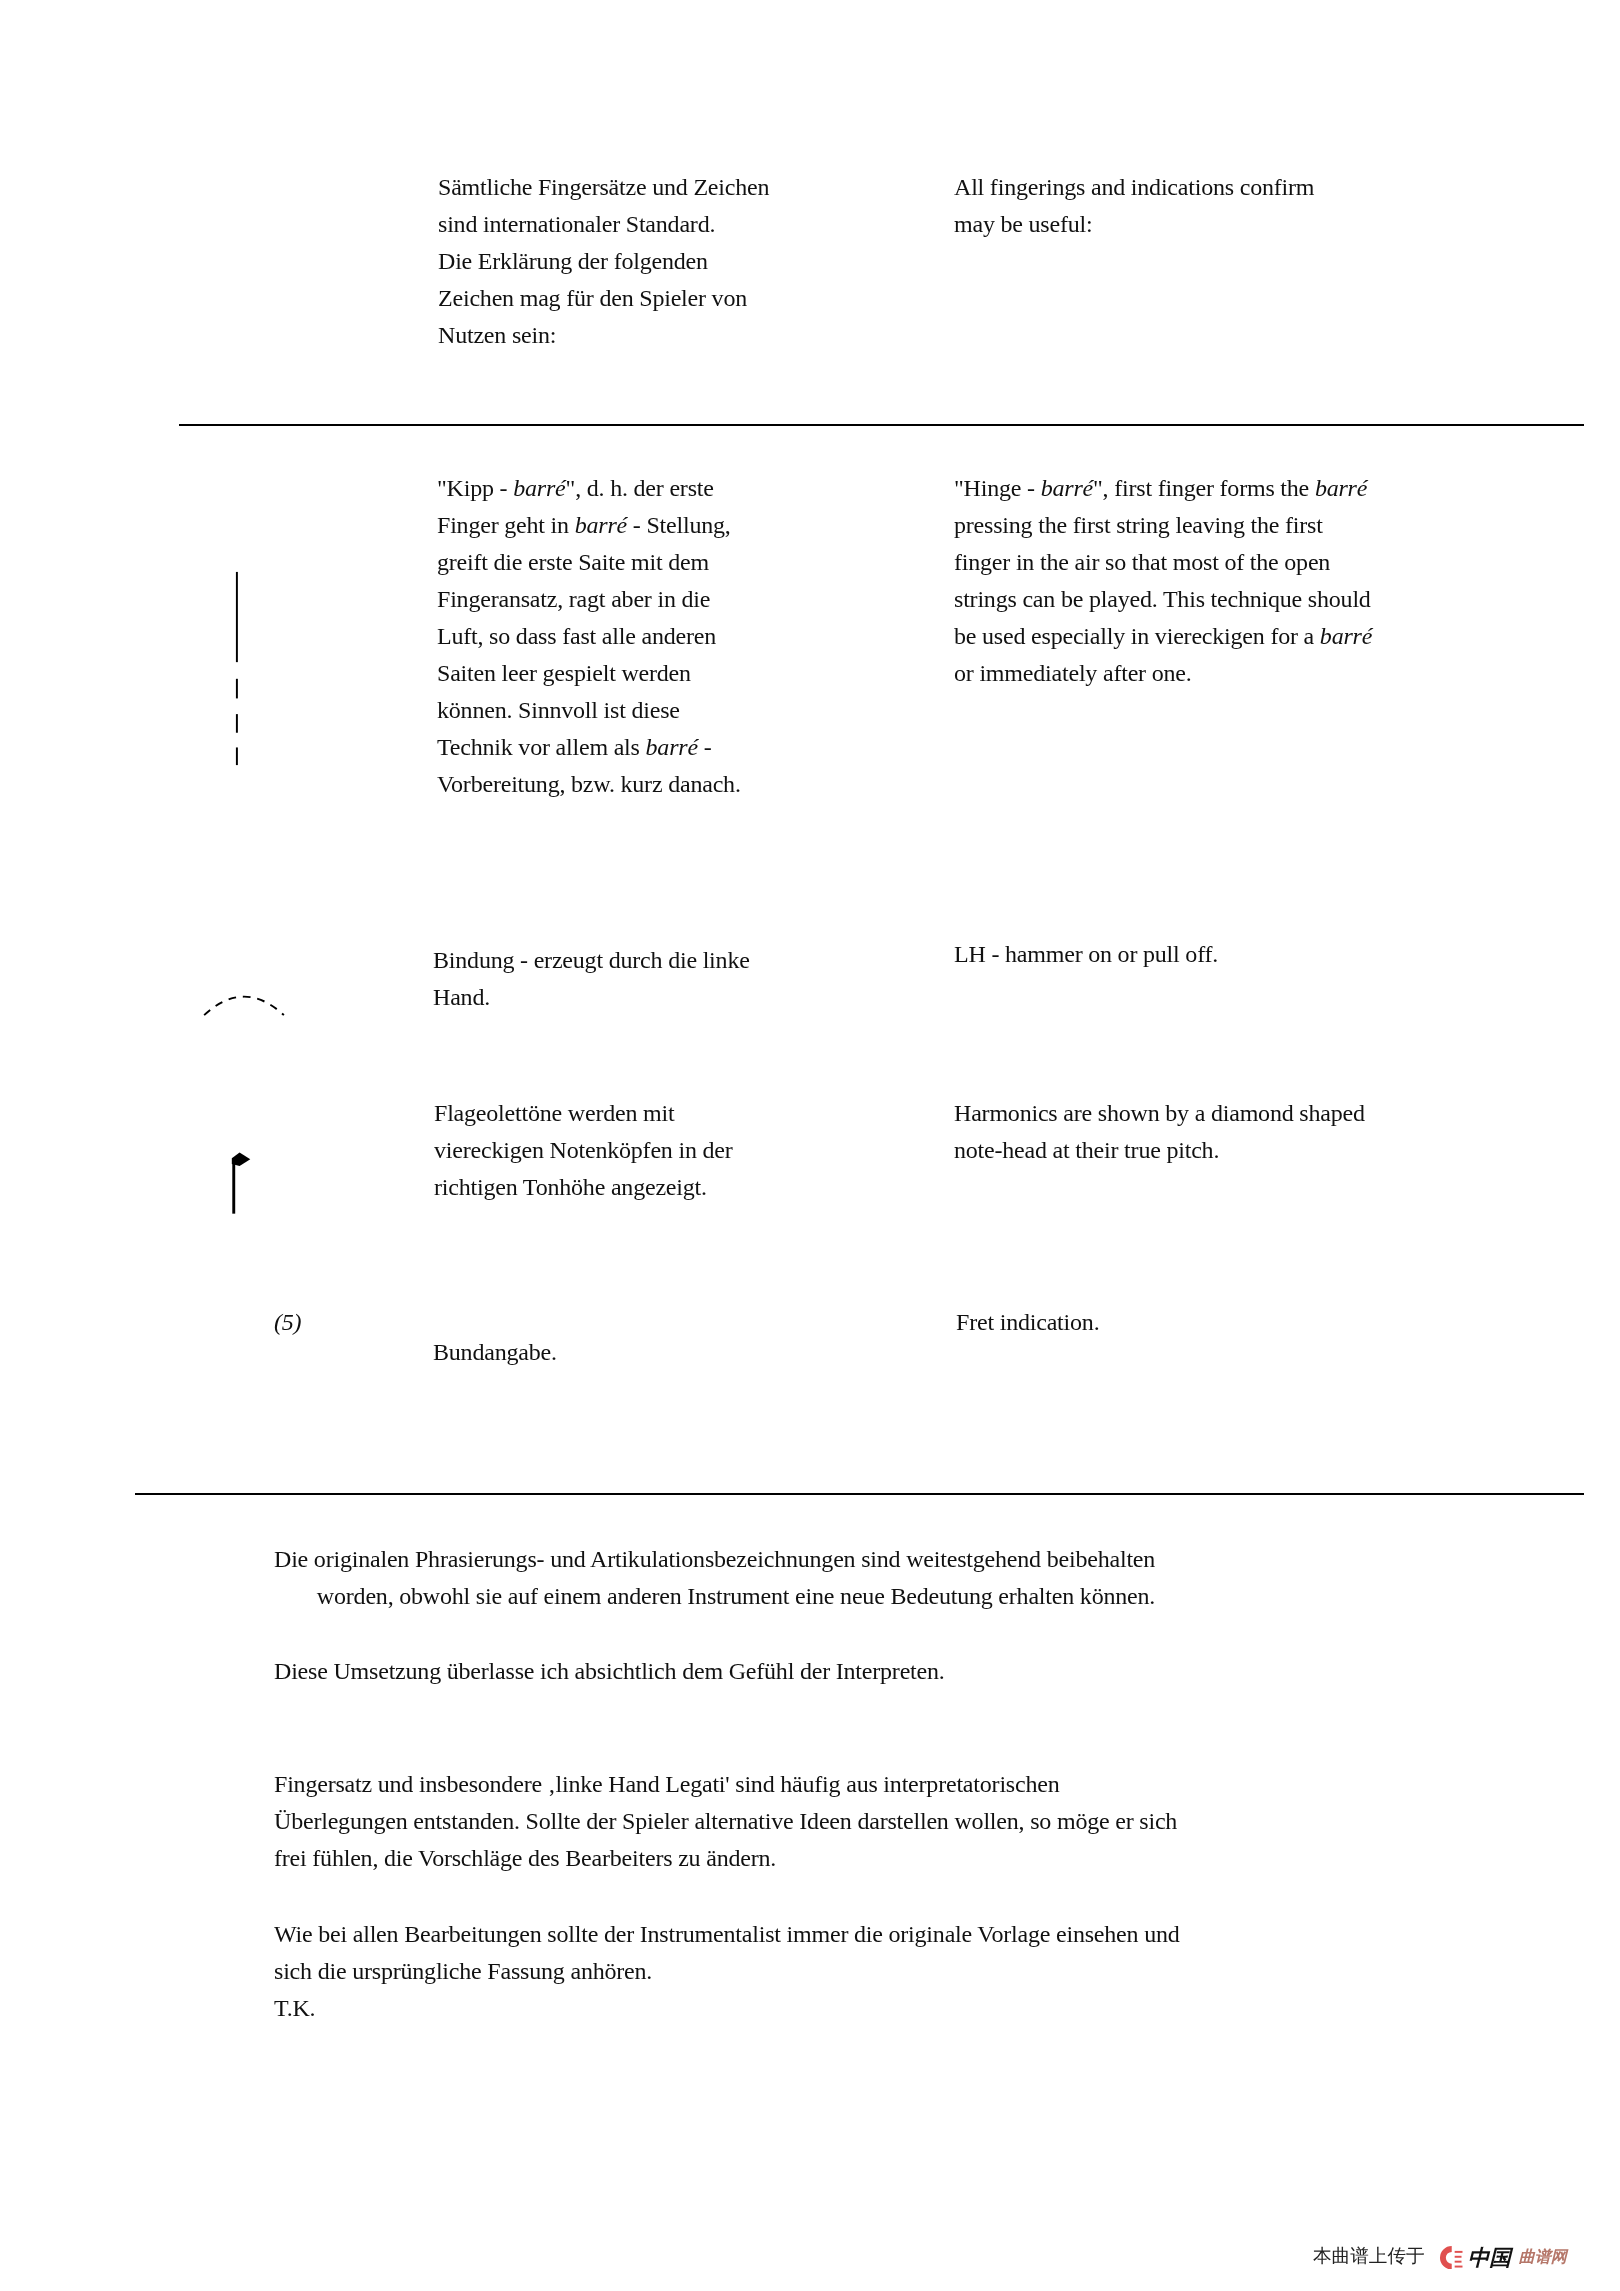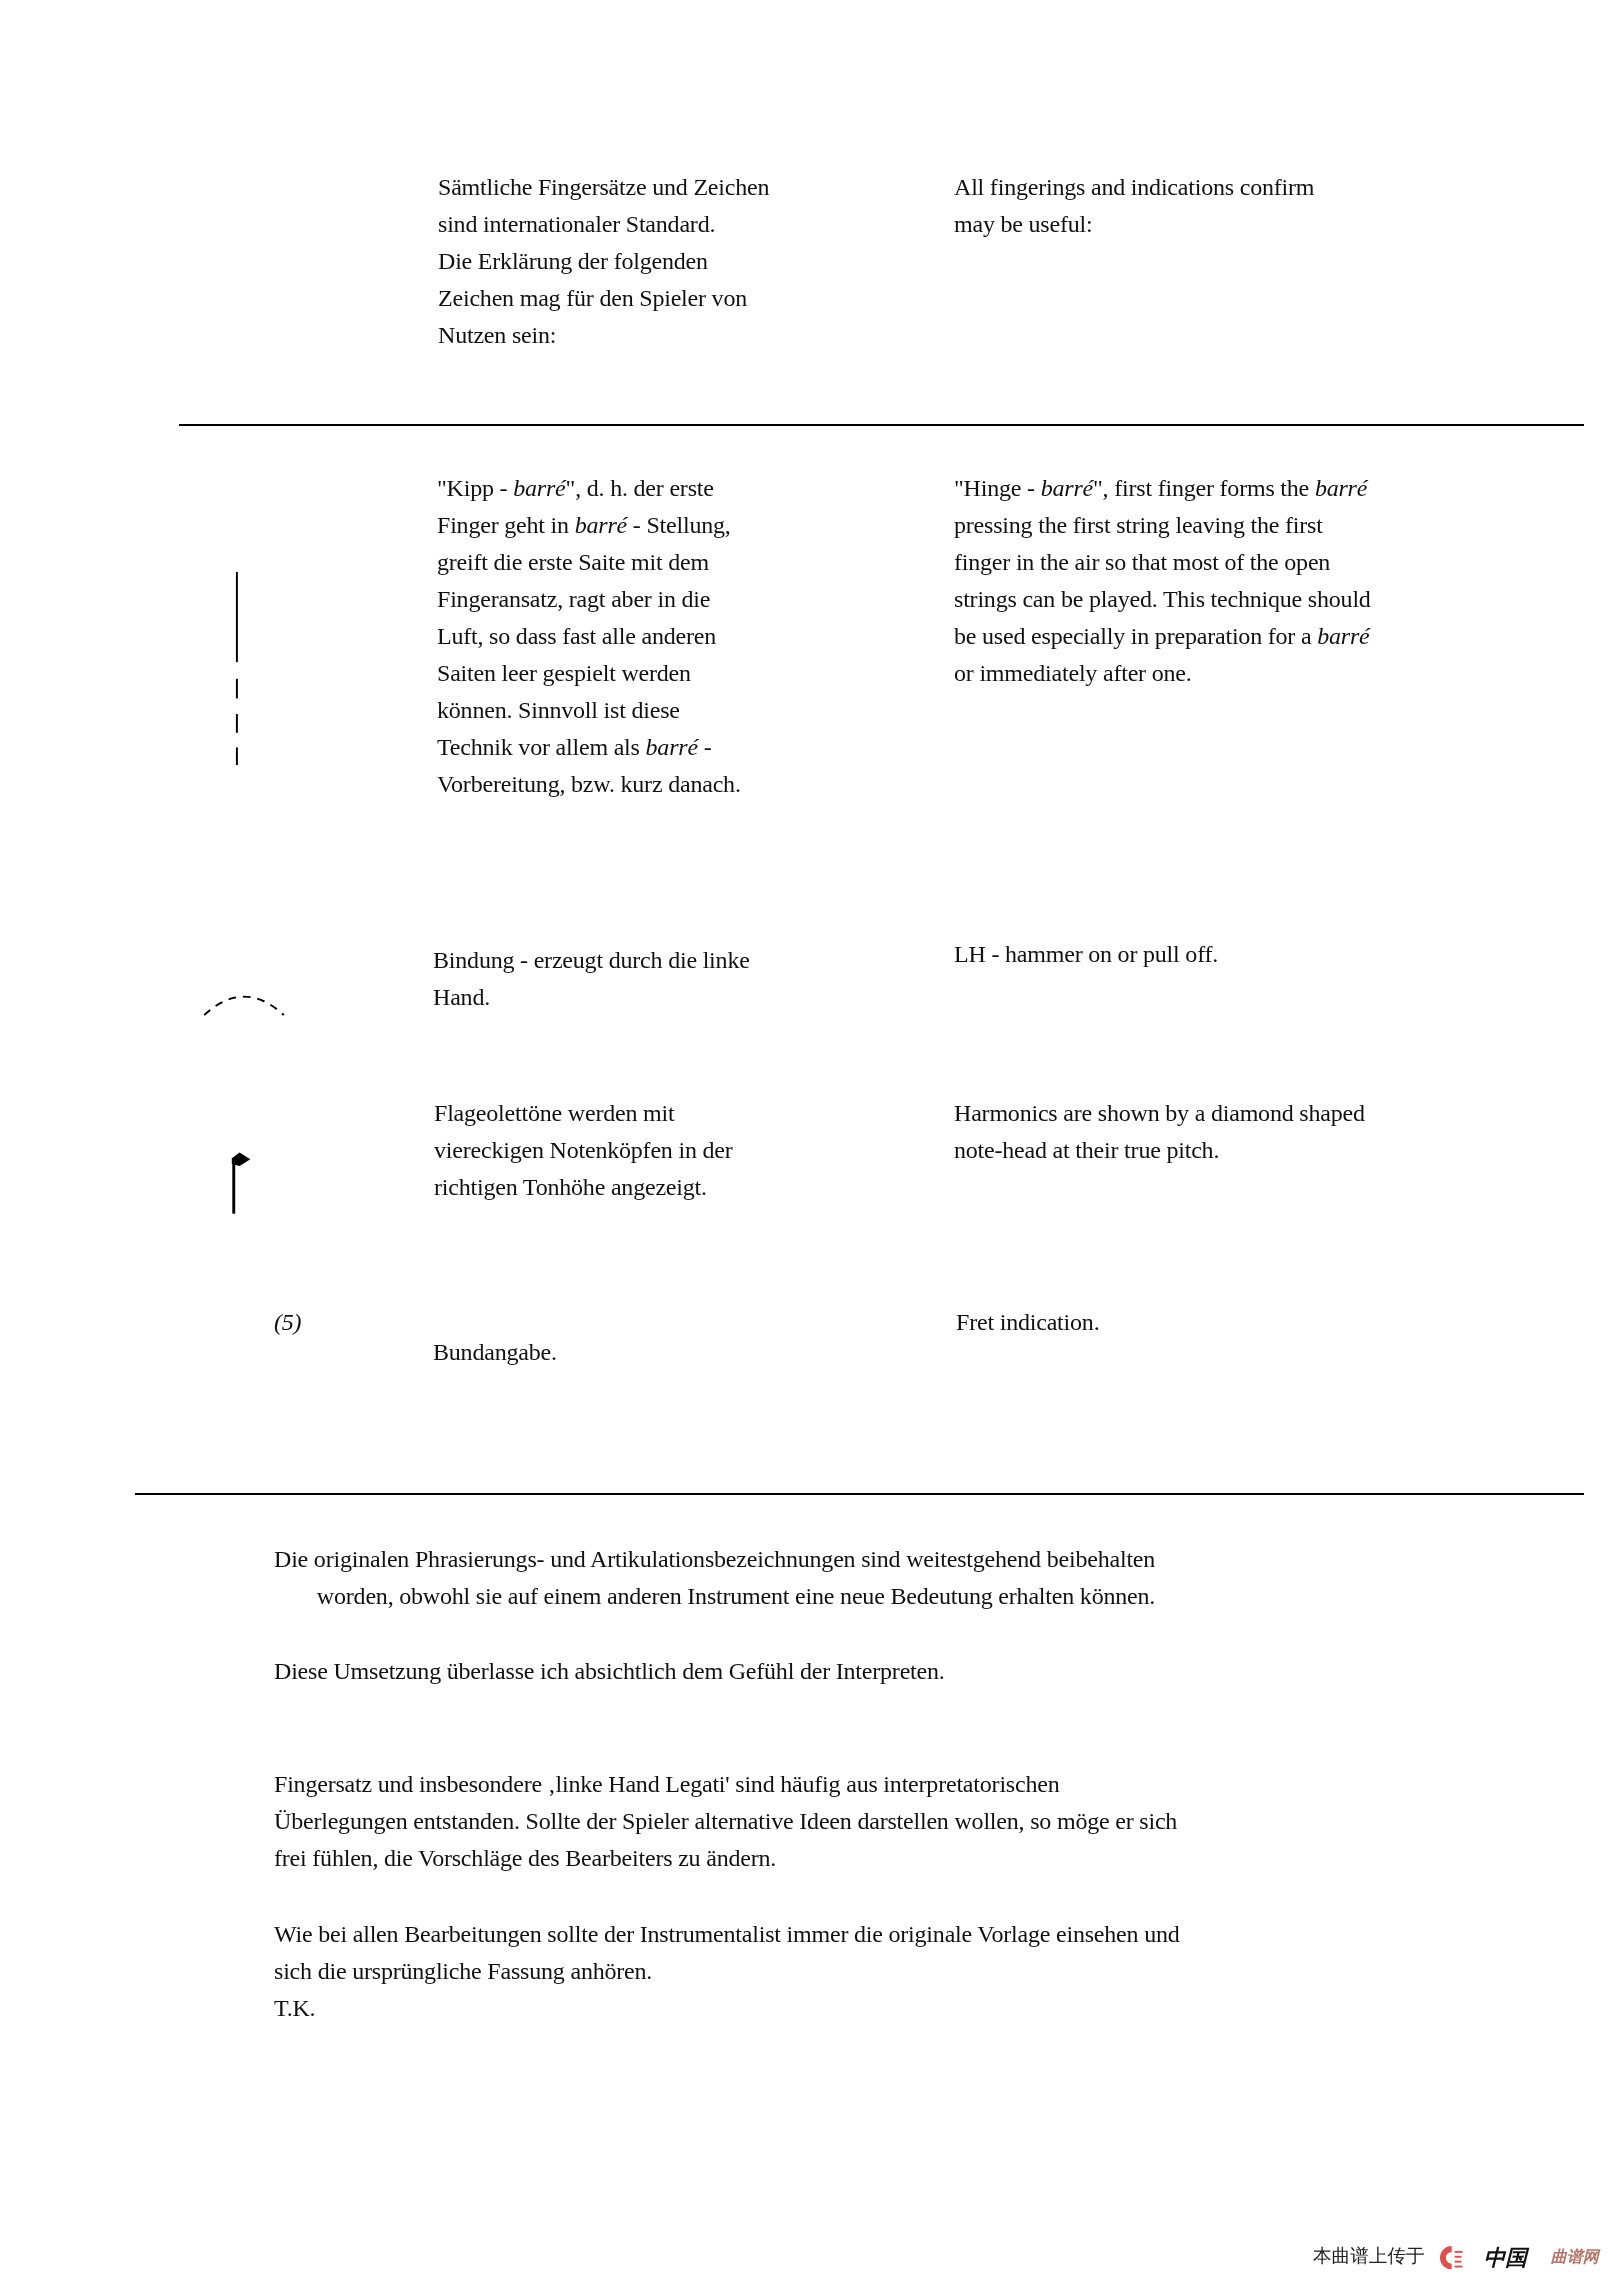--- a/index.html
+++ b/index.html
@@ -5,21 +5,21 @@
     html, body { margin: 0; padding: 0; background: #ffffff; }
     body { width: 1620px; height: 2292px; position: relative; overflow: hidden;
            font-family: "Liberation Serif", "DejaVu Serif", serif; color: #111; }
     .page { position: absolute; left: 0; top: 0; width: 1620px; height: 2292px; background: #fff; }
     .block { position: absolute; font-size: 24px; line-height: 37px; white-space: nowrap; letter-spacing: -0.2px; }
     .block .ln { height: 37px; }
     .rule { position: absolute; background: #000; }
     .sym { position: absolute; }
     .footer { position: absolute; left: 1313px; top: 2243px; height: 31px; display: flex; align-items: flex-start;
               font-family: "DejaVu Sans", sans-serif; font-size: 18.6px; color: #222; white-space: nowrap; }
-    .footer .logo { display: flex; align-items: center; margin-left: 13.7px; gap: 16px; }
+    .footer .logo { display: flex; align-items: center; margin-left: 13.7px; }
     .footer .brand1 { font-weight: bold; font-style: italic; color: #111; font-size: 21.6px; margin-left: 3.9px; }
     .footer .brand2 { font-weight: bold; font-style: italic; color: #b5776a; font-size: 16px; margin-left: 7.8px; }
     em { font-style: italic; }
   </style>
 </head>
 <body>
 
 <div class="page">
 
   <div class="block" style="left:438px; top:169px;">
@@ -51,21 +51,21 @@
       <div class="ln"><span>Saiten leer gespielt werden</span></div>
       <div class="ln"><span>können. Sinnvoll ist diese</span></div>
       <div class="ln"><span>Technik vor allem als </span><em>barré</em><span> -</span></div>
       <div class="ln"><span>Vorbereitung, bzw. kurz danach.</span></div>
     </div>
   <div class="block rich" style="left:954px; top:470px;">
       <div class="ln"><span>"Hinge - </span><em>barré</em><span>", first finger forms the </span><em>barré</em></div>
       <div class="ln"><span>pressing the first string leaving the first</span></div>
       <div class="ln"><span>finger in the air so that most of the open</span></div>
       <div class="ln"><span>strings can be played. This technique should</span></div>
-      <div class="ln"><span>be used especially in preparation for a </span><em>barré</em></div>
+      <div class="ln"><span>be used especially in viereckigen for a </span><em>barré</em></div>
       <div class="ln"><span>or immediately after one.</span></div>
     </div>
 
   <svg class="sym" style="left:200px; top:984px;" width="88" height="35" viewBox="0 0 90 36">
     <path d="M4 32 Q45 -6 86 32" fill="none" stroke="#000" stroke-width="2" stroke-dasharray="8 7"></path>
   </svg>
   <div class="block" style="left:433px; top:942px;">
     <div class="ln">Bindung - erzeugt durch die linke</div>
     <div class="ln">Hand.</div>
   </div>

